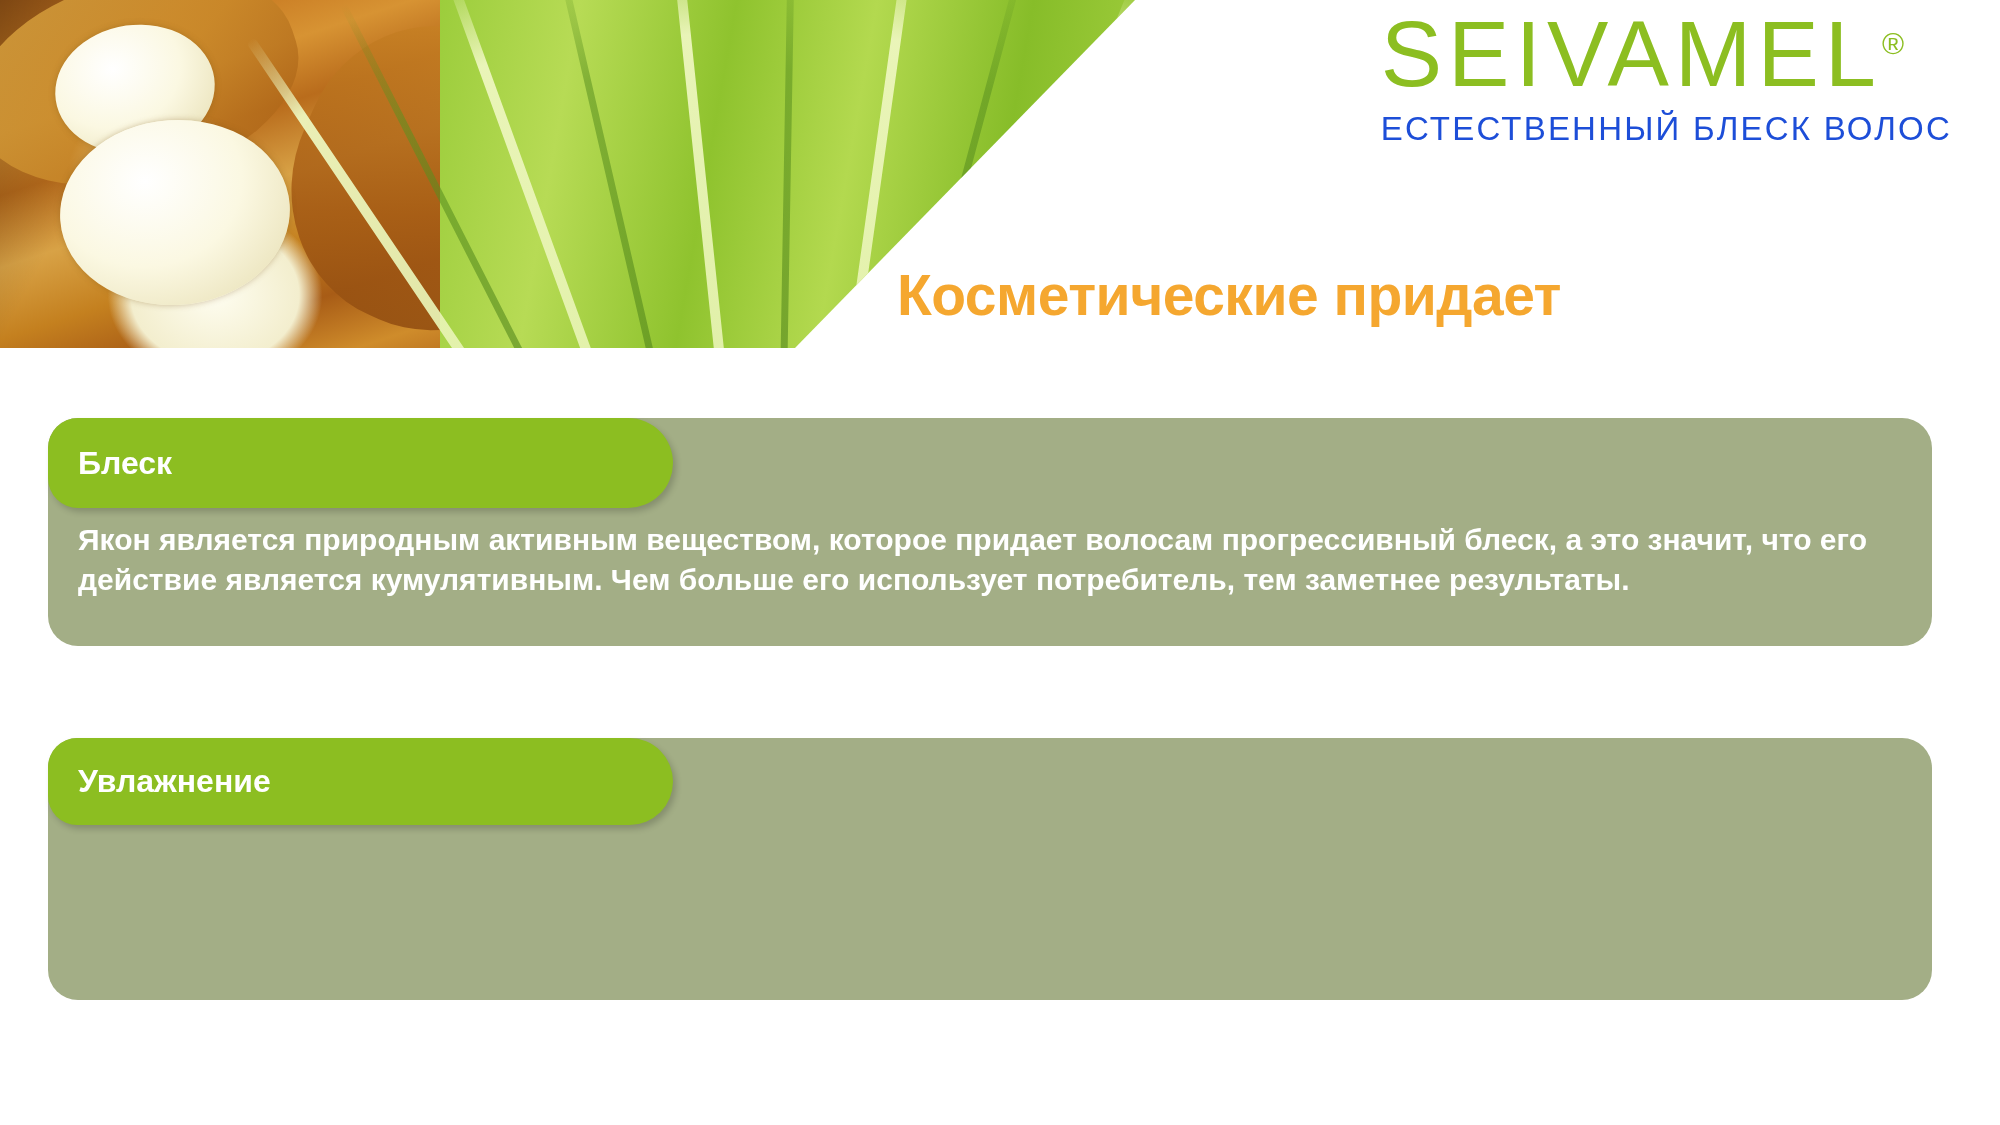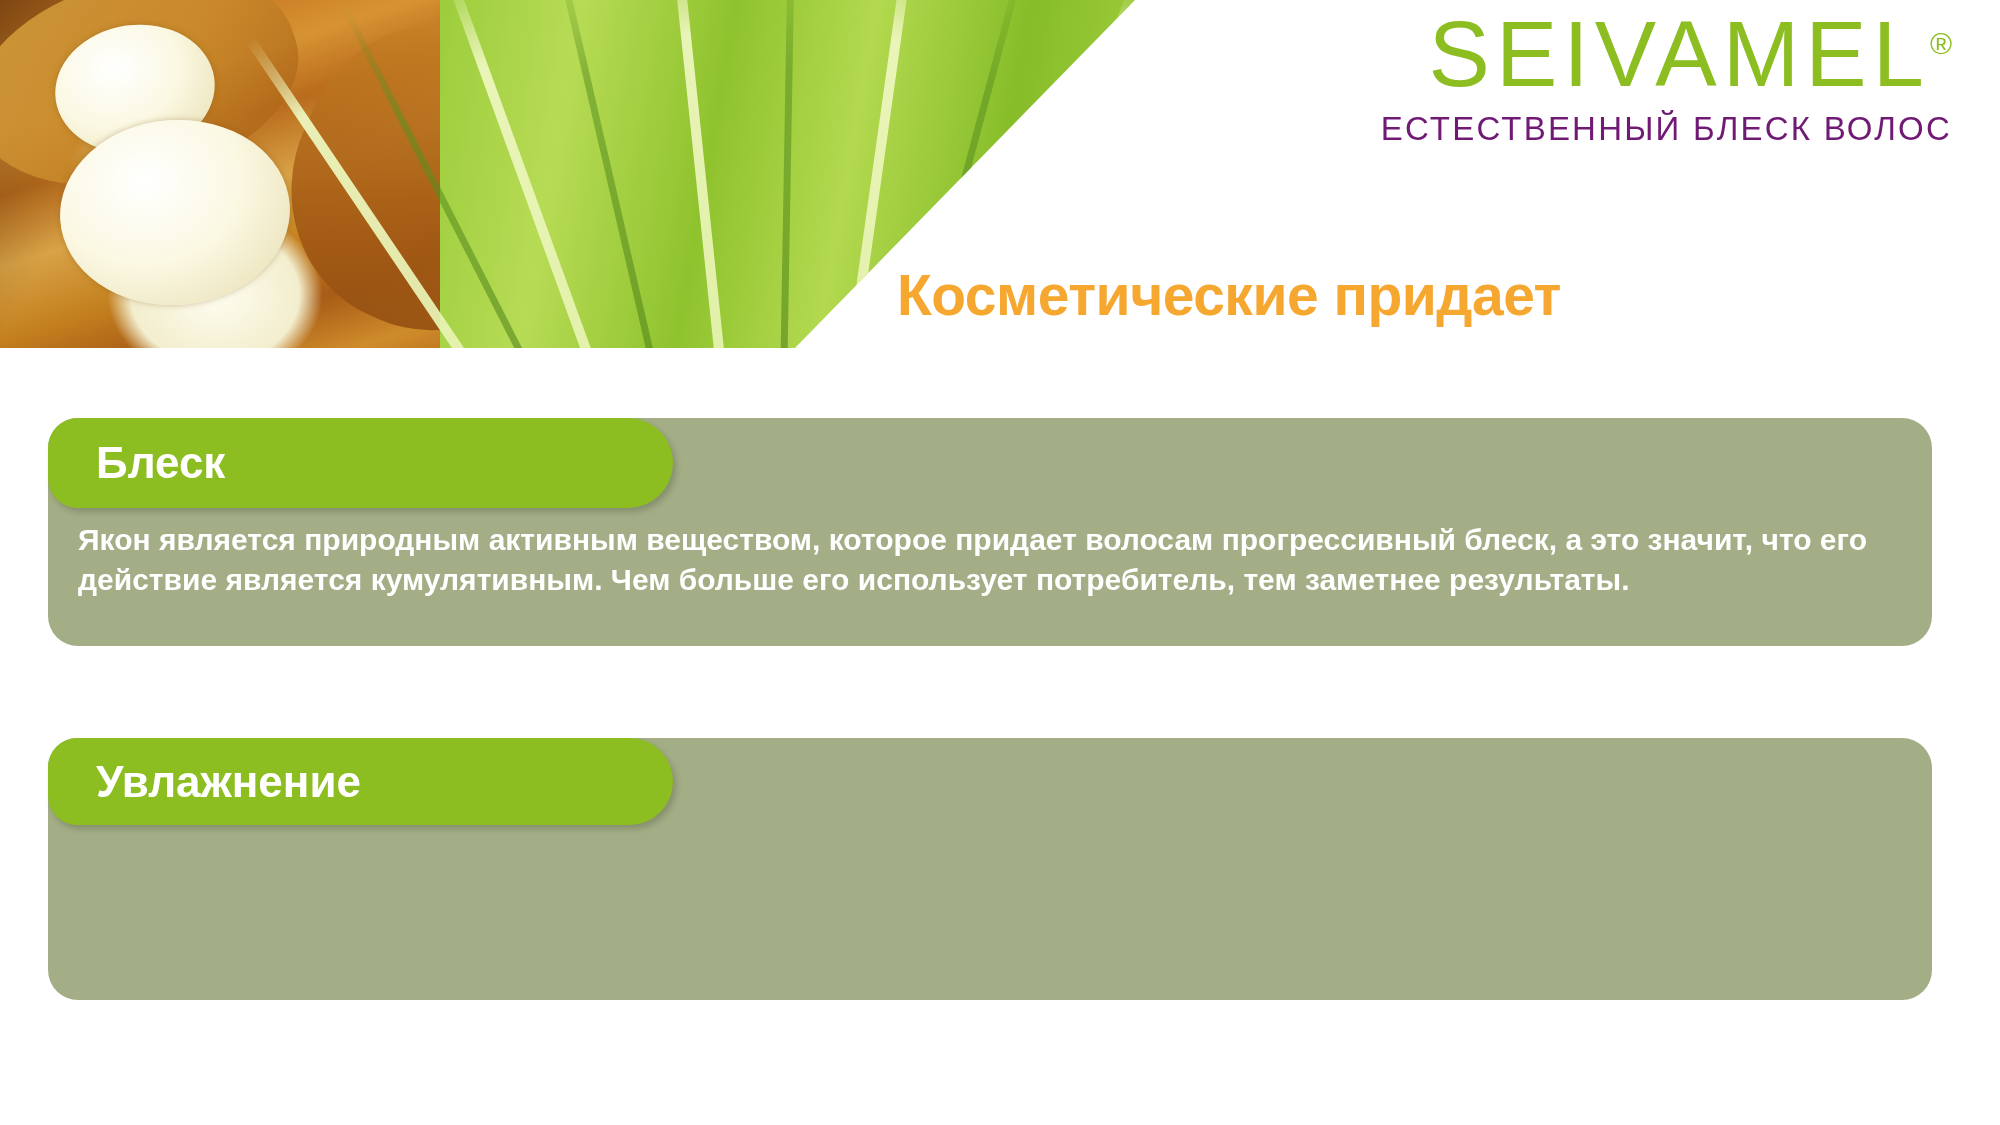--- a/index.html
+++ b/index.html
@@ -90,43 +90,42 @@
   .vein.dark {
     background: linear-gradient(to bottom, rgba(86,140,30,0) 0%, rgba(90,145,32,.55) 30%, rgba(80,132,26,.6) 100%);
     width: 7px;
   }
 
   
   #logo {
     position: absolute;
     right: 48px;
     top: 8px;
-    text-align: right;
+    text-align: left;
     line-height: 1;
   }
   #logo .word {
     color: #8CBE21;
     font-size: 92px;
     letter-spacing: 6px;
     font-weight: 400;
     font-family: "Liberation Sans", sans-serif;
     white-space: nowrap;
   }
   #logo .word .reg {
     font-size: 30px;
     vertical-align: super;
     letter-spacing: 0;
   }
   #logo .tagline {
-    color: #701a75;
+    color: #1d4ed8;
     font-size: 33px;
     letter-spacing: 2.2px;
     margin-top: 12px;
     white-space: nowrap;
-    margin-left: 32px;
   }
 
   
   #page-title {
     position: absolute;
     left: 897px;
     top: 262px;
     color: #F5A72F;
     font-size: 57px;
     font-weight: bold;
@@ -155,23 +154,23 @@
     border-radius: 30px 45px 45px 30px;
     display: flex;
     align-items: center;
     box-shadow: 3px 4px 6px rgba(0,0,0,0.18);
   }
   #card-1 .card-header { width: 625px; }
   #card-2 .card-header { width: 625px; height: 87px; }
 
   .card-header .title {
     color: #ffffff;
-    font-size: 44px;
+    font-size: 32px;
     font-weight: bold;
-    margin-left: 48px;
+    margin-left: 30px;
     white-space: nowrap;
   }
 
   .card-body {
     position: absolute;
     left: 30px;
     right: 56px;
     color: #ffffff;
     font-size: 30px;
     font-weight: bold;

